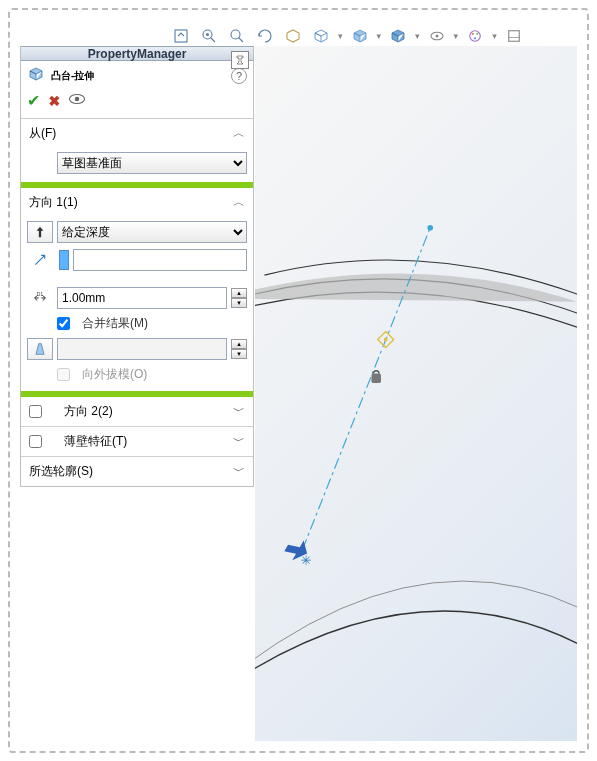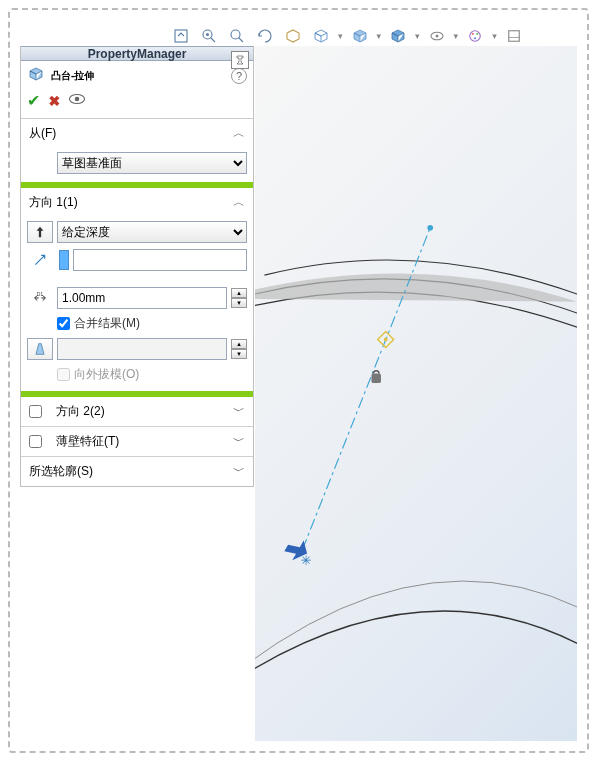--- a/index.html
+++ b/index.html
@@ -24,24 +24,24 @@
   .sec-h { display: flex; align-items: center; justify-content: space-between; padding: 6px 8px; font-size: 12px; cursor: pointer; }
   .sec-h .chev { color: #555; font-size: 12px; }
   .sec-body { padding: 4px 6px 8px 6px; display: flex; flex-direction: column; gap: 6px; }
   .row { display: flex; align-items: center; gap: 4px; }
   .icon-slot { width: 26px; display: flex; align-items: center; justify-content: center; color: #3a78aa; }
   select { flex: 1; height: 22px; font-size: 12px; border: 1px solid #9aa7b8; background: linear-gradient(#fff,#e9e9e9); }
   input[type=text] { flex: 1; height: 22px; font-size: 12px; border: 1px solid #9aa7b8; padding: 0 4px; }
   .spinner { width: 16px; display: flex; flex-direction: column; }
   .spinner div { height: 10px; border: 1px solid #999; font-size: 7px; text-align: center; line-height: 8px; background: linear-gradient(#fff,#ddd); cursor: pointer; }
   .colorbox { width: 10px; height: 20px; background: #5db3ff; border: 1px solid #4a8fcc; margin-left: 2px; }
-  .chk { display: flex; align-items: center; gap: 4px; font-size: 12px; color: #333; }
+  .chk { display: flex; align-items: center; gap: 12px; font-size: 12px; color: #333; }
   .chk.dis { color: #9a9a9a; }
   .chk input { margin: 0; }
-  .collapsed { display: flex; align-items: center; padding: 6px 8px; border-bottom: 1px solid #d0d0d0; font-size: 12px; gap: 14px; cursor: pointer; }
+  .collapsed { display: flex; align-items: center; padding: 6px 8px; border-bottom: 1px solid #d0d0d0; font-size: 12px; gap: 22px; cursor: pointer; }
   .collapsed .chev { margin-left: auto; color: #555; }
   .viewport { position: absolute; top: 36px; left: 245px; right: 10px; bottom: 10px; background: linear-gradient(135deg,#f7f7f7 0%, #e6ecf3 70%, #d9e4f1 100%); overflow: hidden; }
 </style>
 </head>
 <body>
 
 <div class="frame">
 
   <div class="toolbar">
     <div class="tb-icon">

